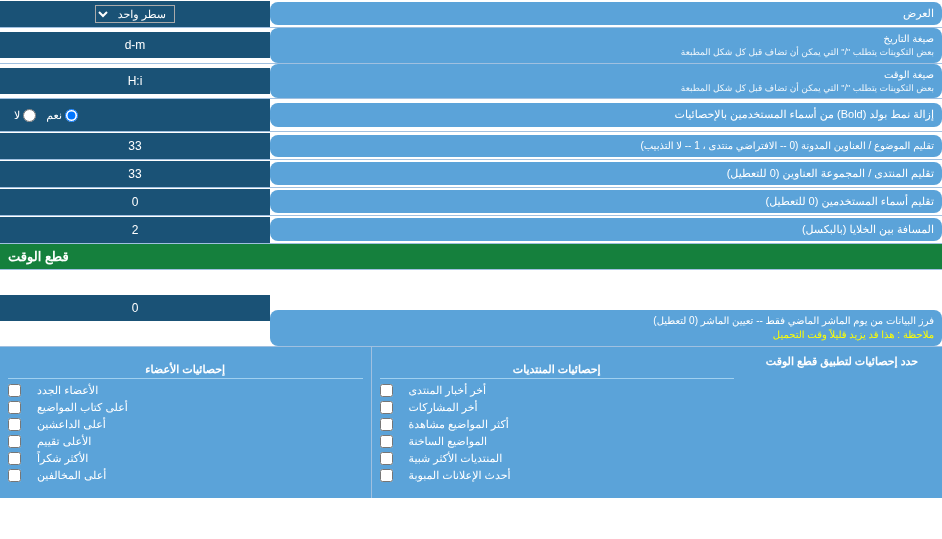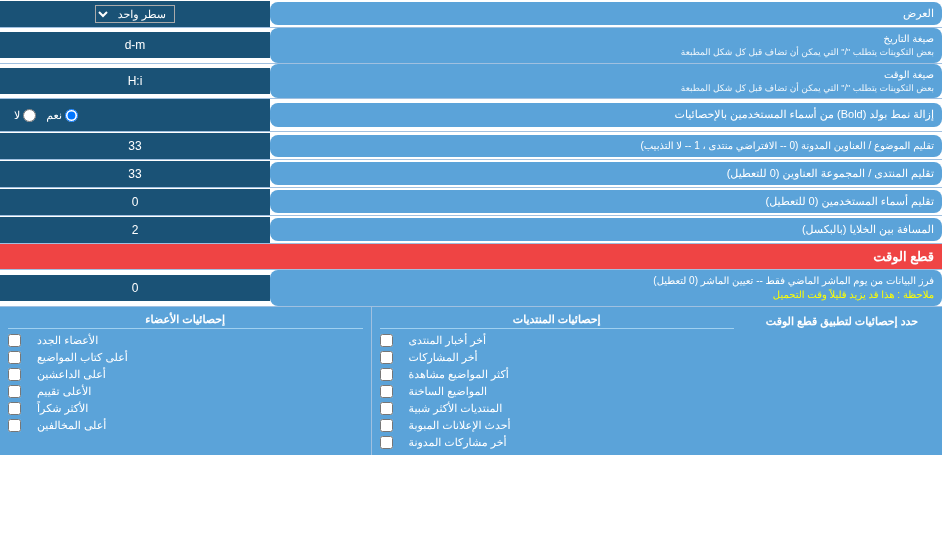--- a/index.html
+++ b/index.html
@@ -52,23 +52,23 @@
 
     .row-input select {
       background: #1a5276;
       border: 1px solid #aaa;
       color: #fff;
       font-size: 11px;
       padding: 1px 4px;
     }
 
     .section-header {
-      background: #ef4444;
-      color: #fff;
-      text-align: right;
+      background: #15803d;
+      color: #fff;
+      text-align: left;
       font-size: 13px;
       font-weight: bold;
       padding: 5px 8px;
       border-bottom: 1px solid #a0c0e0;
     }
 
     .radio-row {
       display: flex;
       align-items: center;
       justify-content: flex-end;
@@ -87,21 +87,21 @@
       cursor: pointer;
     }
 
     .checkboxes-grid {
       display: flex;
       background: #5ba3d9;
     }
 
     .checkbox-col {
       flex: 1;
-      padding: 4px 8px;
+      padding: 14px 8px;
     }
 
     .checkbox-col-header {
       color: #fff;
       font-size: 11px;
       font-weight: bold;
       text-align: center;
       padding: 2px 0;
       border-bottom: 1px solid #a0d0f0;
       margin-bottom: 3px;
@@ -231,21 +231,21 @@
   <div class="row-input">
     <input type="text" value="2" style="">
   </div>
 </div>
 
 <div class="section-header">
   <span>قطع الوقت</span>
 </div>
 
 <div class="row">
-  <div class="row-label" style="font-size:10px; line-height:1.4;">
+  <div class="row-label" style="font-size:10px; line-height:1.4;margin-top:40px;">
     <div>فرز البيانات من يوم الماشر الماضي فقط -- تعيين الماشر (0 لتعطيل)</div>
     <div class="note-text">ملاحظة : هذا قد يزيد قليلاً وقت التحميل</div>
   </div>
   <div class="row-input">
     <input type="text" value="0" style="">
   </div>
 </div>
 
 <div class="checkboxes-grid">
 
@@ -274,24 +274,20 @@
       <input type="checkbox" style="">
     </div>
     <div class="checkbox-item">
       <span>المنتديات الأكثر شبية</span>
       <input type="checkbox" style="">
     </div>
     <div class="checkbox-item">
       <span>أحدث الإعلانات المبوبة</span>
       <input type="checkbox" style="">
     </div>
-    <div class="checkbox-item">
-      <span>أخر مشاركات المدونة</span>
-      <input type="checkbox" style="">
-    </div>
   </div>
 
   <div class="col-divider"></div>
 
   <div class="checkbox-col" style="background:#5ba3d9;">
     <div class="checkbox-col-header">
       <span>إحصائيات الأعضاء</span>
     </div>
     <div class="checkbox-item">
       <span>الأعضاء الجدد</span>

